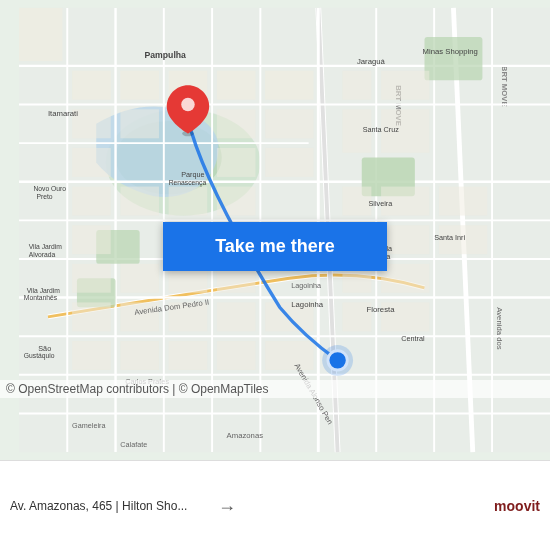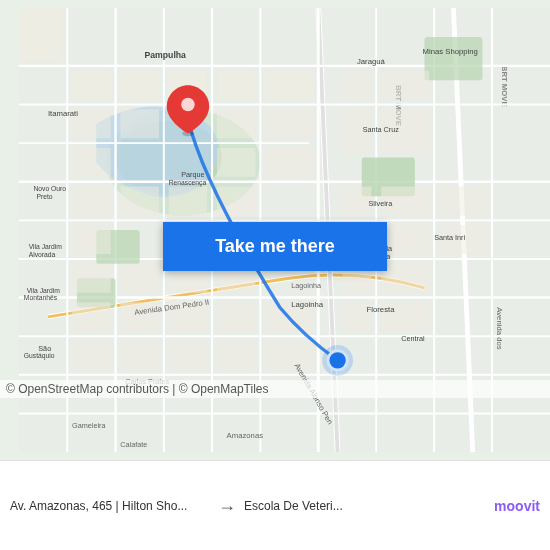--- a/index.html
+++ b/index.html
@@ -86,21 +86,21 @@
       height: 30px;
       display: flex;
       align-items: center;
       justify-content: flex-end;
       margin-left: auto;
     }
 
     #moovit-logo-text {
       font-size: 14px;
       font-weight: bold;
-      color: #8b5cf6;
+      color: #7f1d1d;
     }
 
     #attribution {
       position: absolute;
       bottom: 62px;
       left: 0;
       right: 0;
       font-size: 12px;
       color: #555;
       background: rgba(255,255,255,0.7);
@@ -254,18 +254,17 @@
   <div id="attribution">
     <span>© OpenStreetMap contributors | © OpenMapTiles</span>
   </div>
 </div>
 
 <div id="bottom-bar">
   <span id="origin-label">Av. Amazonas, 465 | Hilton Sho...</span>
 
   <span id="arrow-icon">→</span>
 
-  <span id="destination-label">Escola De Veteri...</span>
 
   <div id="moovit-logo">
     <span id="moovit-logo-text">moovit</span>
   </div>
 </div>
 
 </body></html>

